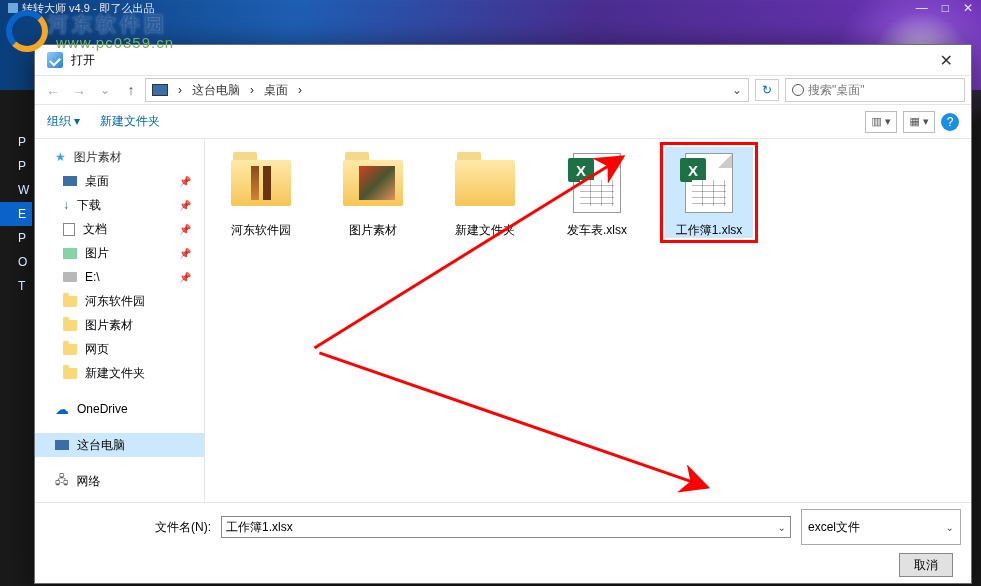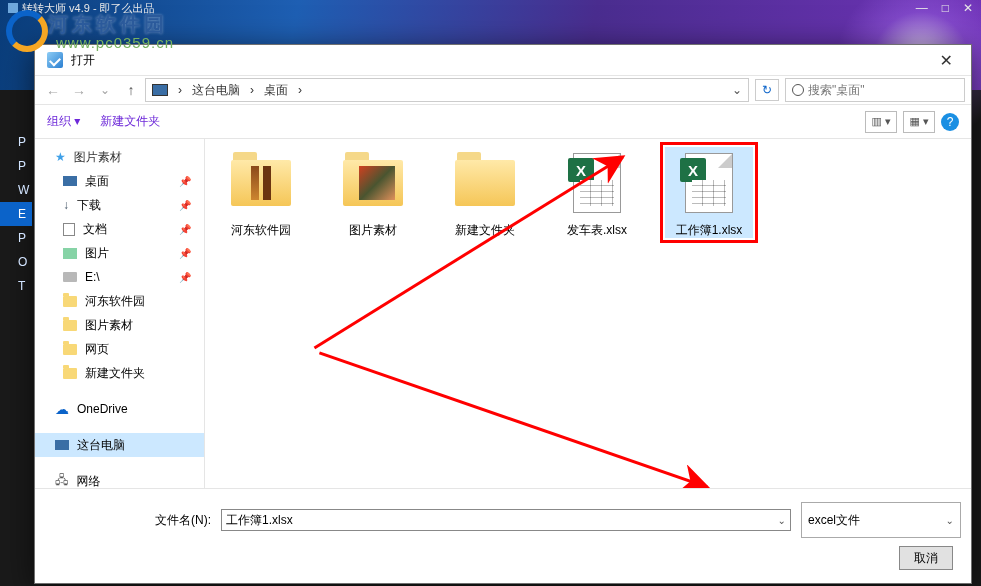--- a/index.html
+++ b/index.html
@@ -36,21 +36,21 @@
 .nav-up { font-size: 12px; }
 .path-bar { flex: 1; height: 24px; border: 1px solid #ccc; display: flex; align-items: center; padding: 0 2px; font-size: 12px; gap: 2px; }
 .path-bar .monitor { width: 16px; height: 12px; background:#3a6ea5; border:1px solid #333; margin: 0 4px;}
 .path-bar span.ch { color:#333; padding:0 4px;}
 .path-bar .pathdrop { margin-left:auto; display:flex; align-items:center; color:#555; gap:6px; padding-right:4px;}
 .refresh { width: 24px; height: 22px; border:1px solid #ccc; display:flex; align-items:center; justify-content:center; color:#0b63c9; font-size:12px; margin: 0 4px;}
 .search { width: 180px; height: 24px; border: 1px solid #ccc; display: flex; align-items: center; padding: 0 6px; font-size: 12px; color: #777; }
 .search::before { content:''; width:10px; height:10px; border:1.5px solid #555; border-radius:50%; margin-right:4px; position:relative;}
 
 .toolbar { height: 34px; border-bottom: 1px solid #e5e5e5; display: flex; align-items: center; padding: 0 12px; font-size: 12px; gap: 20px; }
-.toolbar a { color:#6d28d9; }
+.toolbar a { color:#0369a1;font-family:Liberation Serif, serif; }
 .toolbar .right { margin-left: auto; display:flex; gap:6px; align-items:center;}
 .toolbar .viewbtn { width: 32px; height: 22px; border: 1px solid #bbb; display:flex; align-items:center; justify-content:center; font-size:11px; color:#555;}
 .toolbar .help { width: 18px; height: 18px; border-radius:50%; background:#1a8fe3; color:#fff; display:flex; align-items:center; justify-content:center; font-size:12px;}
 
 .body { flex: 1; display: flex; overflow: hidden; }
 .sidebar { width: 170px; border-right: 1px solid #e5e5e5; padding: 6px 0; font-size: 12px; overflow-y:auto;}
 .sb-item { display: flex; align-items: center; height: 24px; padding: 0 12px 0 28px; position:relative; gap: 8px; }
 .sb-item.group { padding-left: 20px; color:#333;}
 .sb-item .pin { margin-left:auto; color:#888; font-size:10px;}
 .sb-item.onedrive { padding-left:20px; margin-top:12px;}
@@ -77,21 +77,21 @@
 .folder-stripe2 .folder-big::after{content:''; position:absolute; top:6px; left:16px; width:36px; height:34px; background:linear-gradient(135deg,#d04020,#4a5530,#e0905a);}
 .xlsx-page { width: 48px; height: 60px; background: #fff; border: 1px solid #999; position:relative;}
 .xlsx-page::before{content:''; position:absolute; top:0; right:0; width:14px; height:14px; background:linear-gradient(135deg, transparent 48%, #ccc 52%); }
 .xlsx-badge{ position:absolute; top:4px; left:-6px; width:26px; height:24px; background:#1e7145; border-radius:2px; color:#fff; font-weight:bold; display:flex; align-items:center; justify-content:center; font-size:15px;}
 .xlsx-grid{position:absolute; bottom:6px; left:6px; right:6px; height:26px; background: repeating-linear-gradient(#fff,#fff 5px,#bbb 5px,#bbb 6px), repeating-linear-gradient(90deg,#fff,#fff 10px,#bbb 10px,#bbb 11px); background-blend-mode: multiply;}
 .selected { background:#cce8ff; outline: 1px solid #99d1ff;}
 .highlight-box { outline: 3px solid #ff0000; outline-offset: 2px;}
 
 .arrows-svg { position:absolute; inset:0; pointer-events:none; z-index:5;}
 
-.footer { border-top: 1px solid #e5e5e5; padding: 13px 10px; display:flex; flex-direction:column; gap:8px; background:#fff;}
+.footer { border-top: 1px solid #e5e5e5; padding: 6px 10px; display:flex; flex-direction:column; gap:8px; background:#fff;}
 .fn-row { display:flex; align-items:center; gap:10px; padding-left:110px;}
 .fn-label { font-size: 12px; }
 .fn-input { flex:1; height: 22px; border: 1px solid #888; padding: 0 4px; font-size:12px; position:relative; display:flex; align-items:center;}
 .fn-input .combo-arrow { position:absolute; right:4px; color:#555; font-size:10px;}
 .ft-select { width: 160px; height: 36px; border: 1px solid #aaa; padding: 0 6px; font-size:12px; display:flex; align-items:center; position:relative;}
 .ft-select .combo-arrow{ margin-left:auto; font-size:10px; color:#555;}
 .btn-row { display:flex; justify-content:flex-end; gap:10px; padding-right:8px;}
 .btn { height: 24px; border: 1px solid #888; background:#e1e1e1; padding: 0 14px; font-size:12px; display:flex; align-items:center; position:relative;}
 .btn .split { border-left:1px solid #555; padding:0 4px; margin-left:8px; font-size:9px;}
 .highlight-btn { outline: 3px solid #ff0000; outline-offset: 1px;}

